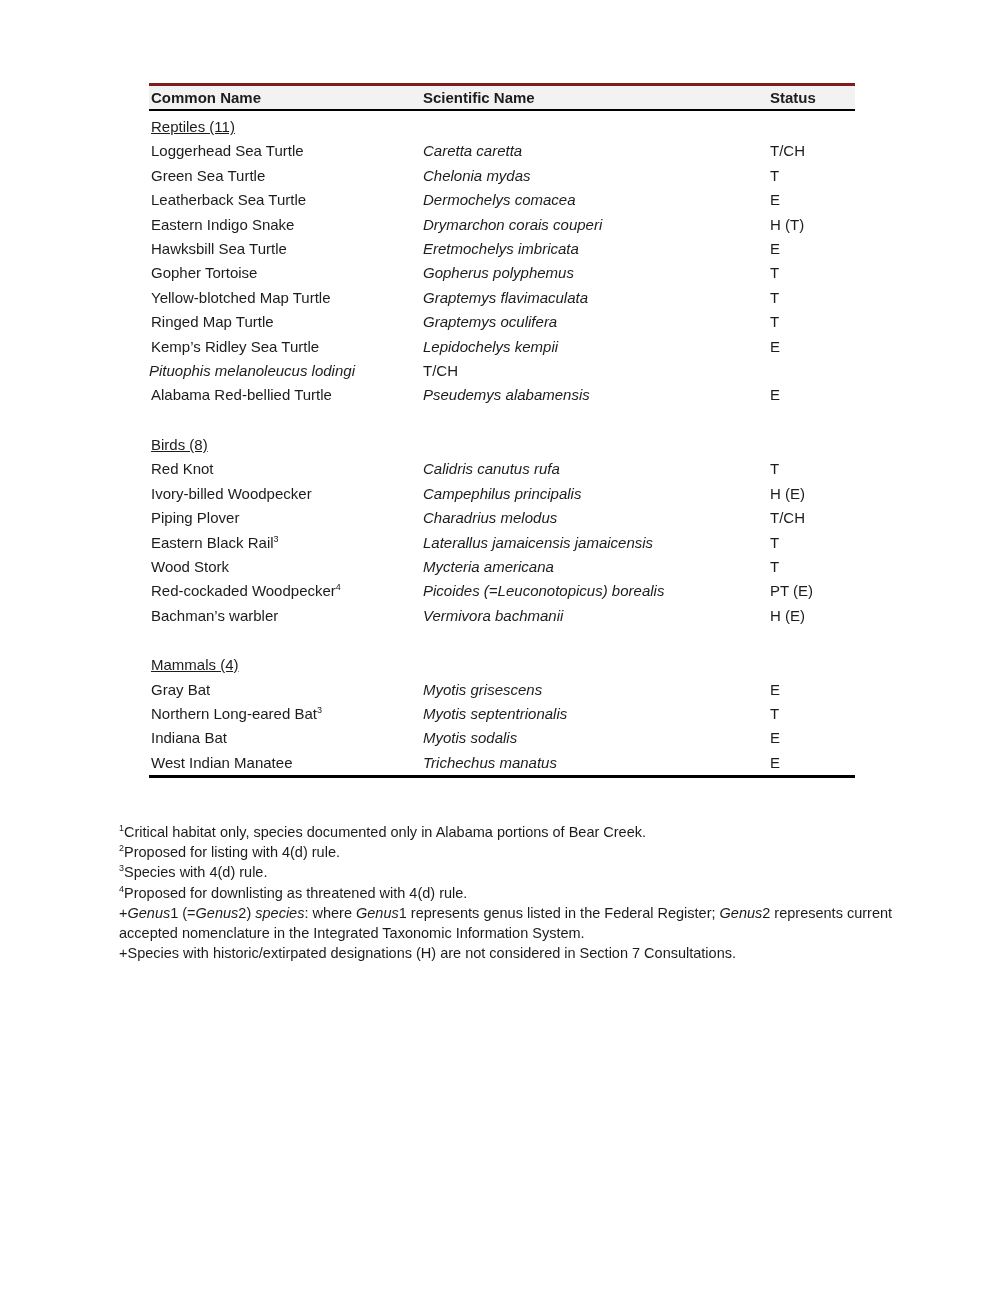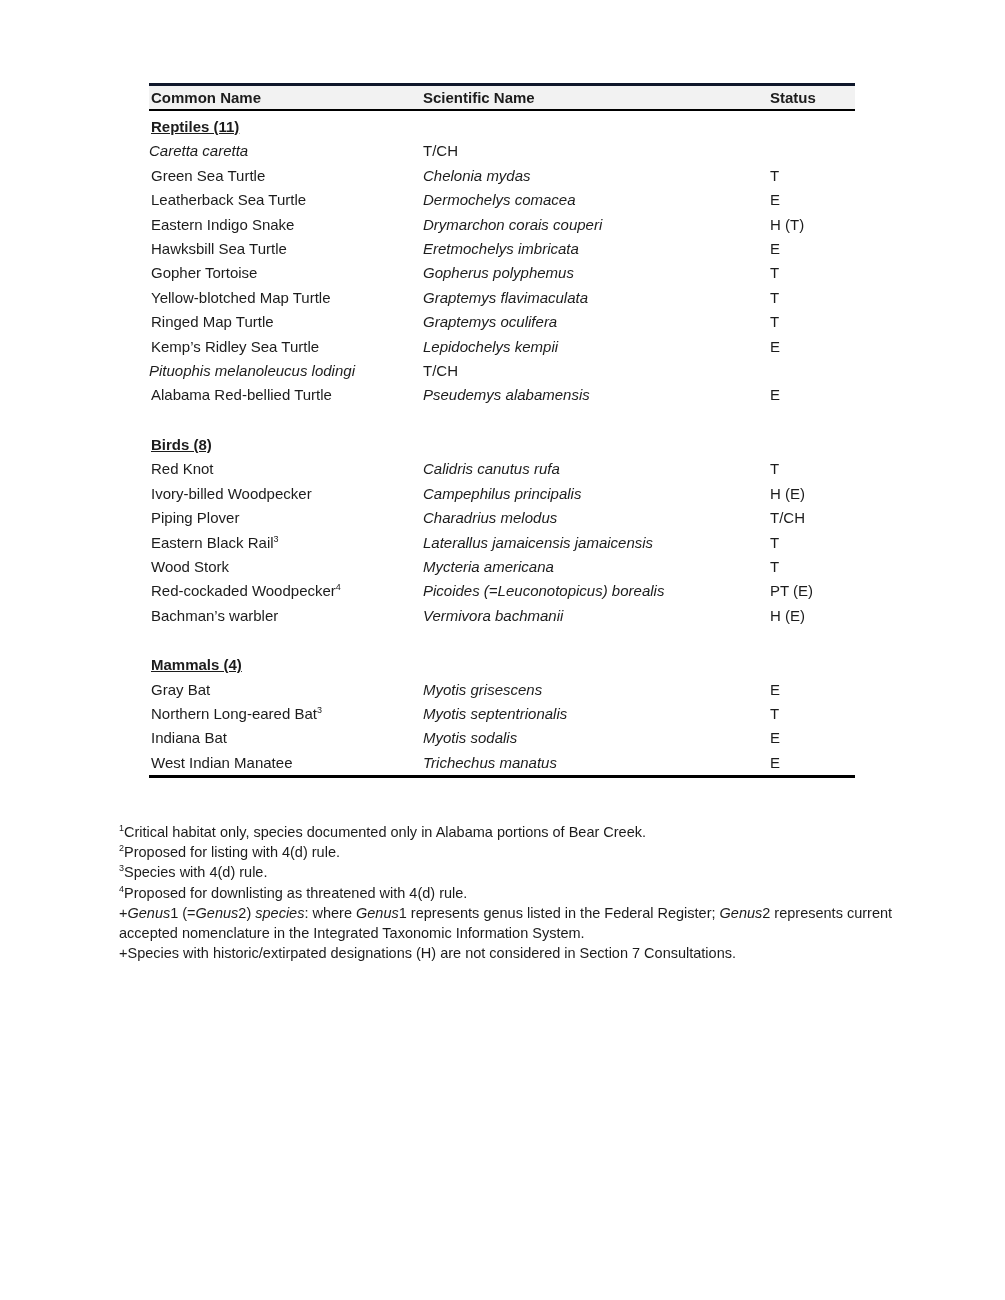--- a/index.html
+++ b/index.html
@@ -19,30 +19,30 @@
     position: absolute;
     left: 149px;
     top: 83px;
     width: 706px;
     border-bottom: 3px solid #000;
   }
   .t-header {
     display: grid;
     grid-template-columns: 274px 347px 85px;
     background: #f2f2f2;
-    border-top: 3px solid #0f172a;
+    border-top: 3px solid #7f1d1d;
     border-bottom: 2px solid #000;
     font-weight: bold;
     font-size: 15px;
     line-height: 19px;
     padding: 2px 0;
   }
   .t-header .cell1 { padding-left: 2px; }
   .section-heading {
-    font-weight: bold;
+    font-weight: normal;
     text-decoration: underline;
     font-size: 15px;
     line-height: 24.4px;
     margin-top: 25px;
     padding-left: 2px;
   }
   .section-heading.first { margin-top: 4px; }
   .row {
     display: grid;
     grid-template-columns: 274px 347px 85px;
@@ -72,20 +72,21 @@
 
 <div class="table-wrap">
   <div class="t-header">
     <div class="cell1">Common Name</div>
     <div>Scientific Name</div>
     <div>Status</div>
   </div>
   <div id="sections">
       <div class="section-heading first">Reptiles (11)</div>
       <div class="row">
+        <div class="cell1">Loggerhead Sea Turtle</div>
         <div class="sci">Caretta caretta</div>
         <div>T/CH</div>
       </div>
       <div class="row">
         <div class="cell1">Green Sea Turtle</div>
         <div class="sci">Chelonia mydas</div>
         <div>T</div>
       </div>
       <div class="row">
         <div class="cell1">Leatherback Sea Turtle</div>

